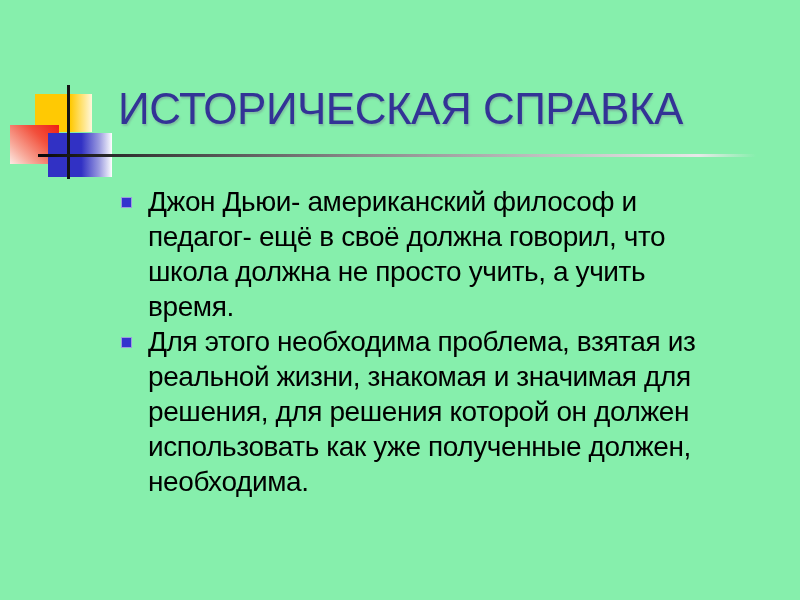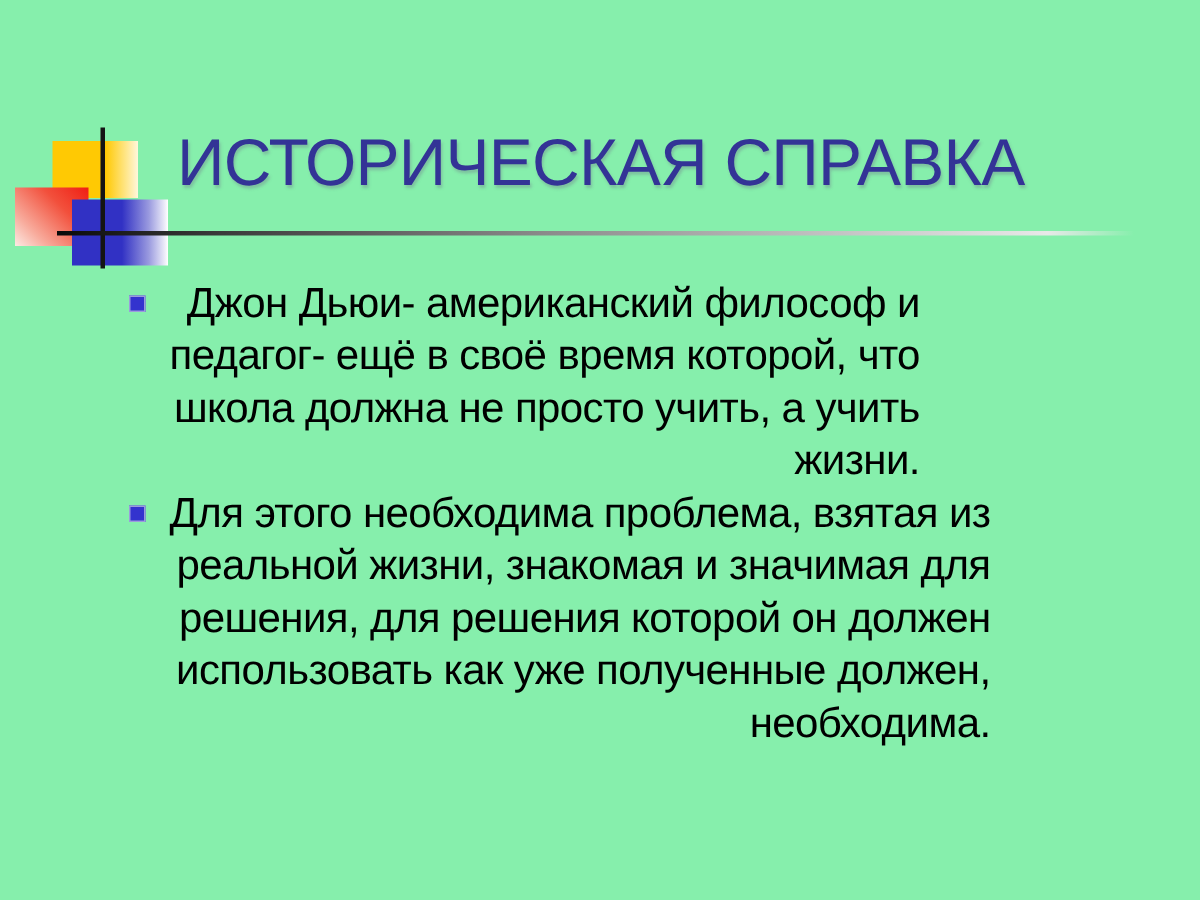--- a/index.html
+++ b/index.html
@@ -48,21 +48,21 @@
     font-weight: normal;
     line-height: 50px;
     color: #333396;
     white-space: nowrap;
     letter-spacing: -0.5px;
     text-shadow: 1px 2px 2px rgba(110,110,135,0.35);
   }
   
   .content {
     position: absolute;
-    left: 86px; top: 184px; width: 650px; text-align: right;
+    left: 121px; top: 184px; width: 650px;
   }
   .bullet-item {
     display: flex;
     align-items: flex-start;
   }
   .bullet-marker {
     flex: none;
     width: 9px; height: 9px;
     margin-top: 13px;
     margin-right: 16px;
@@ -92,23 +92,23 @@
   <div class="title-rule"></div>
 
   <h1 class="slide-title">ИСТОРИЧЕСКАЯ СПРАВКА</h1>
 
   <div class="content">
 
     <div class="bullet-item">
       <span class="bullet-marker"></span>
       <div class="bullet-text">
         <span>Джон Дьюи- американский философ и</span>
-        <span>педагог- ещё в своё время которой, что</span>
+        <span>педагог- ещё в своё должна говорил, что</span>
         <span>школа должна не просто учить, а учить</span>
-        <span>жизни.</span>
+        <span>время.</span>
       </div>
     </div>
 
     <div class="bullet-item">
       <span class="bullet-marker"></span>
       <div class="bullet-text">
         <span>Для этого необходима проблема, взятая из</span>
         <span>реальной жизни, знакомая и значимая для</span>
         <span>решения, для решения которой он должен</span>
         <span>использовать как уже полученные должен,</span>

